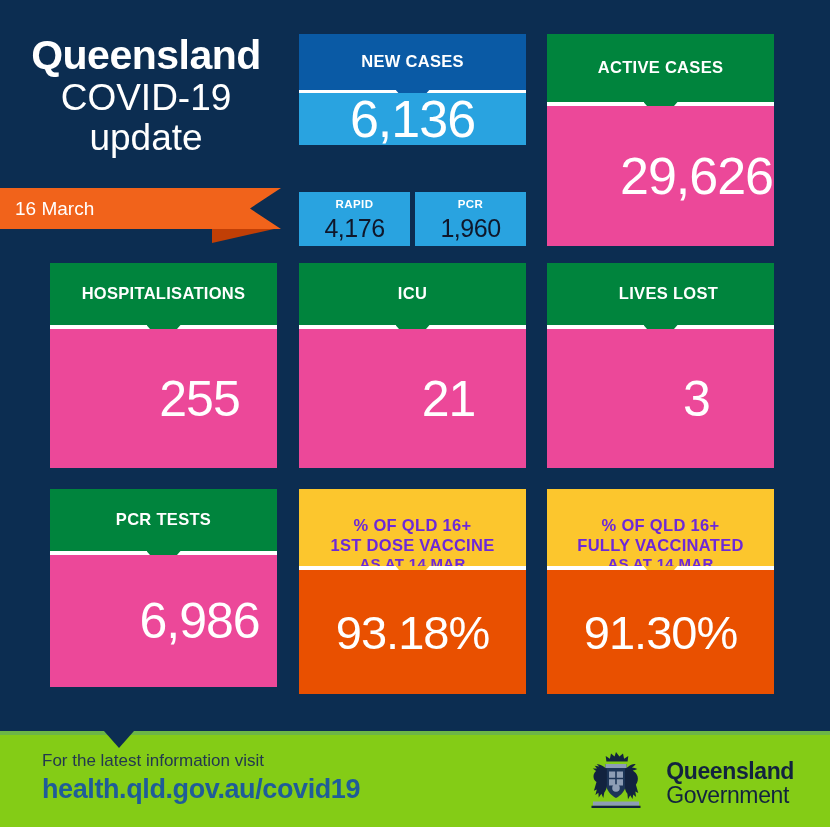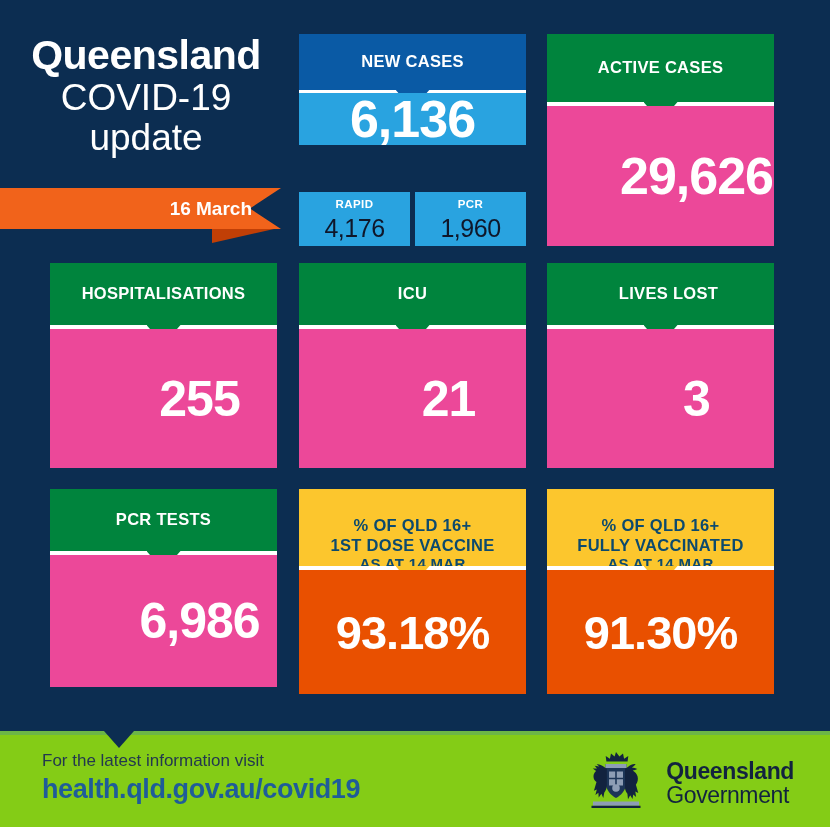--- a/index.html
+++ b/index.html
@@ -69,29 +69,27 @@
     left: 0;
     top: 0;
     width: 281px;
     height: 41px;
     background: #f1631b;
     -webkit-clip-path: polygon(0 0, 281px 0, 250px 20.5px, 281px 41px, 0 41px);
     clip-path: polygon(0 0, 281px 0, 250px 20.5px, 281px 41px, 0 41px);
   }
   .ribbon-label {
     position: absolute;
-    left: 9px;
+    left: 15px;
     top: 0;
     width: 243px;
     height: 41px;
     line-height: 41px;
-    text-align: right;
     color: #ffffff;
     font-size: 19px;
-    font-weight: bold;
   }
 
   
   .card {
     position: absolute;
     overflow: hidden;
   }
   .card-head {
     position: relative;
     width: 100%;
@@ -147,41 +145,41 @@
     position: relative;
     width: 100%;
     flex: 1;
     display: flex;
     align-items: center;
     justify-content: center;
   }
   .card-value {
     color: #ffffff;
     font-size: 50px;
-    font-weight: bold;
+    font-weight: normal;
     letter-spacing: -1px;
     line-height: 1;
   }
 
   .card.inner-flex {
     display: flex;
     flex-direction: column;
   }
 
   
   .blue-head  { background: #0a5aa5; }
   .blue-body  { background: #29a3e0; }
 
   
   .green-head { background: #00843d; }
   .green-body { background: #ec4899; padding-left: 36px; }
 
   
   .gold-head  { background: #fcc62d; }
-  .gold-head .card-head-text { color: #0c4a6e; margin-top: 34px; }
+  .gold-head .card-head-text { color: #6d28d9; margin-top: 34px; }
   .orange-body{ background: #e95000; }
 
   
   .subrow {
     position: absolute;
     display: flex;
     gap: 5px;
   }
   .subbox {
     flex: 1;

